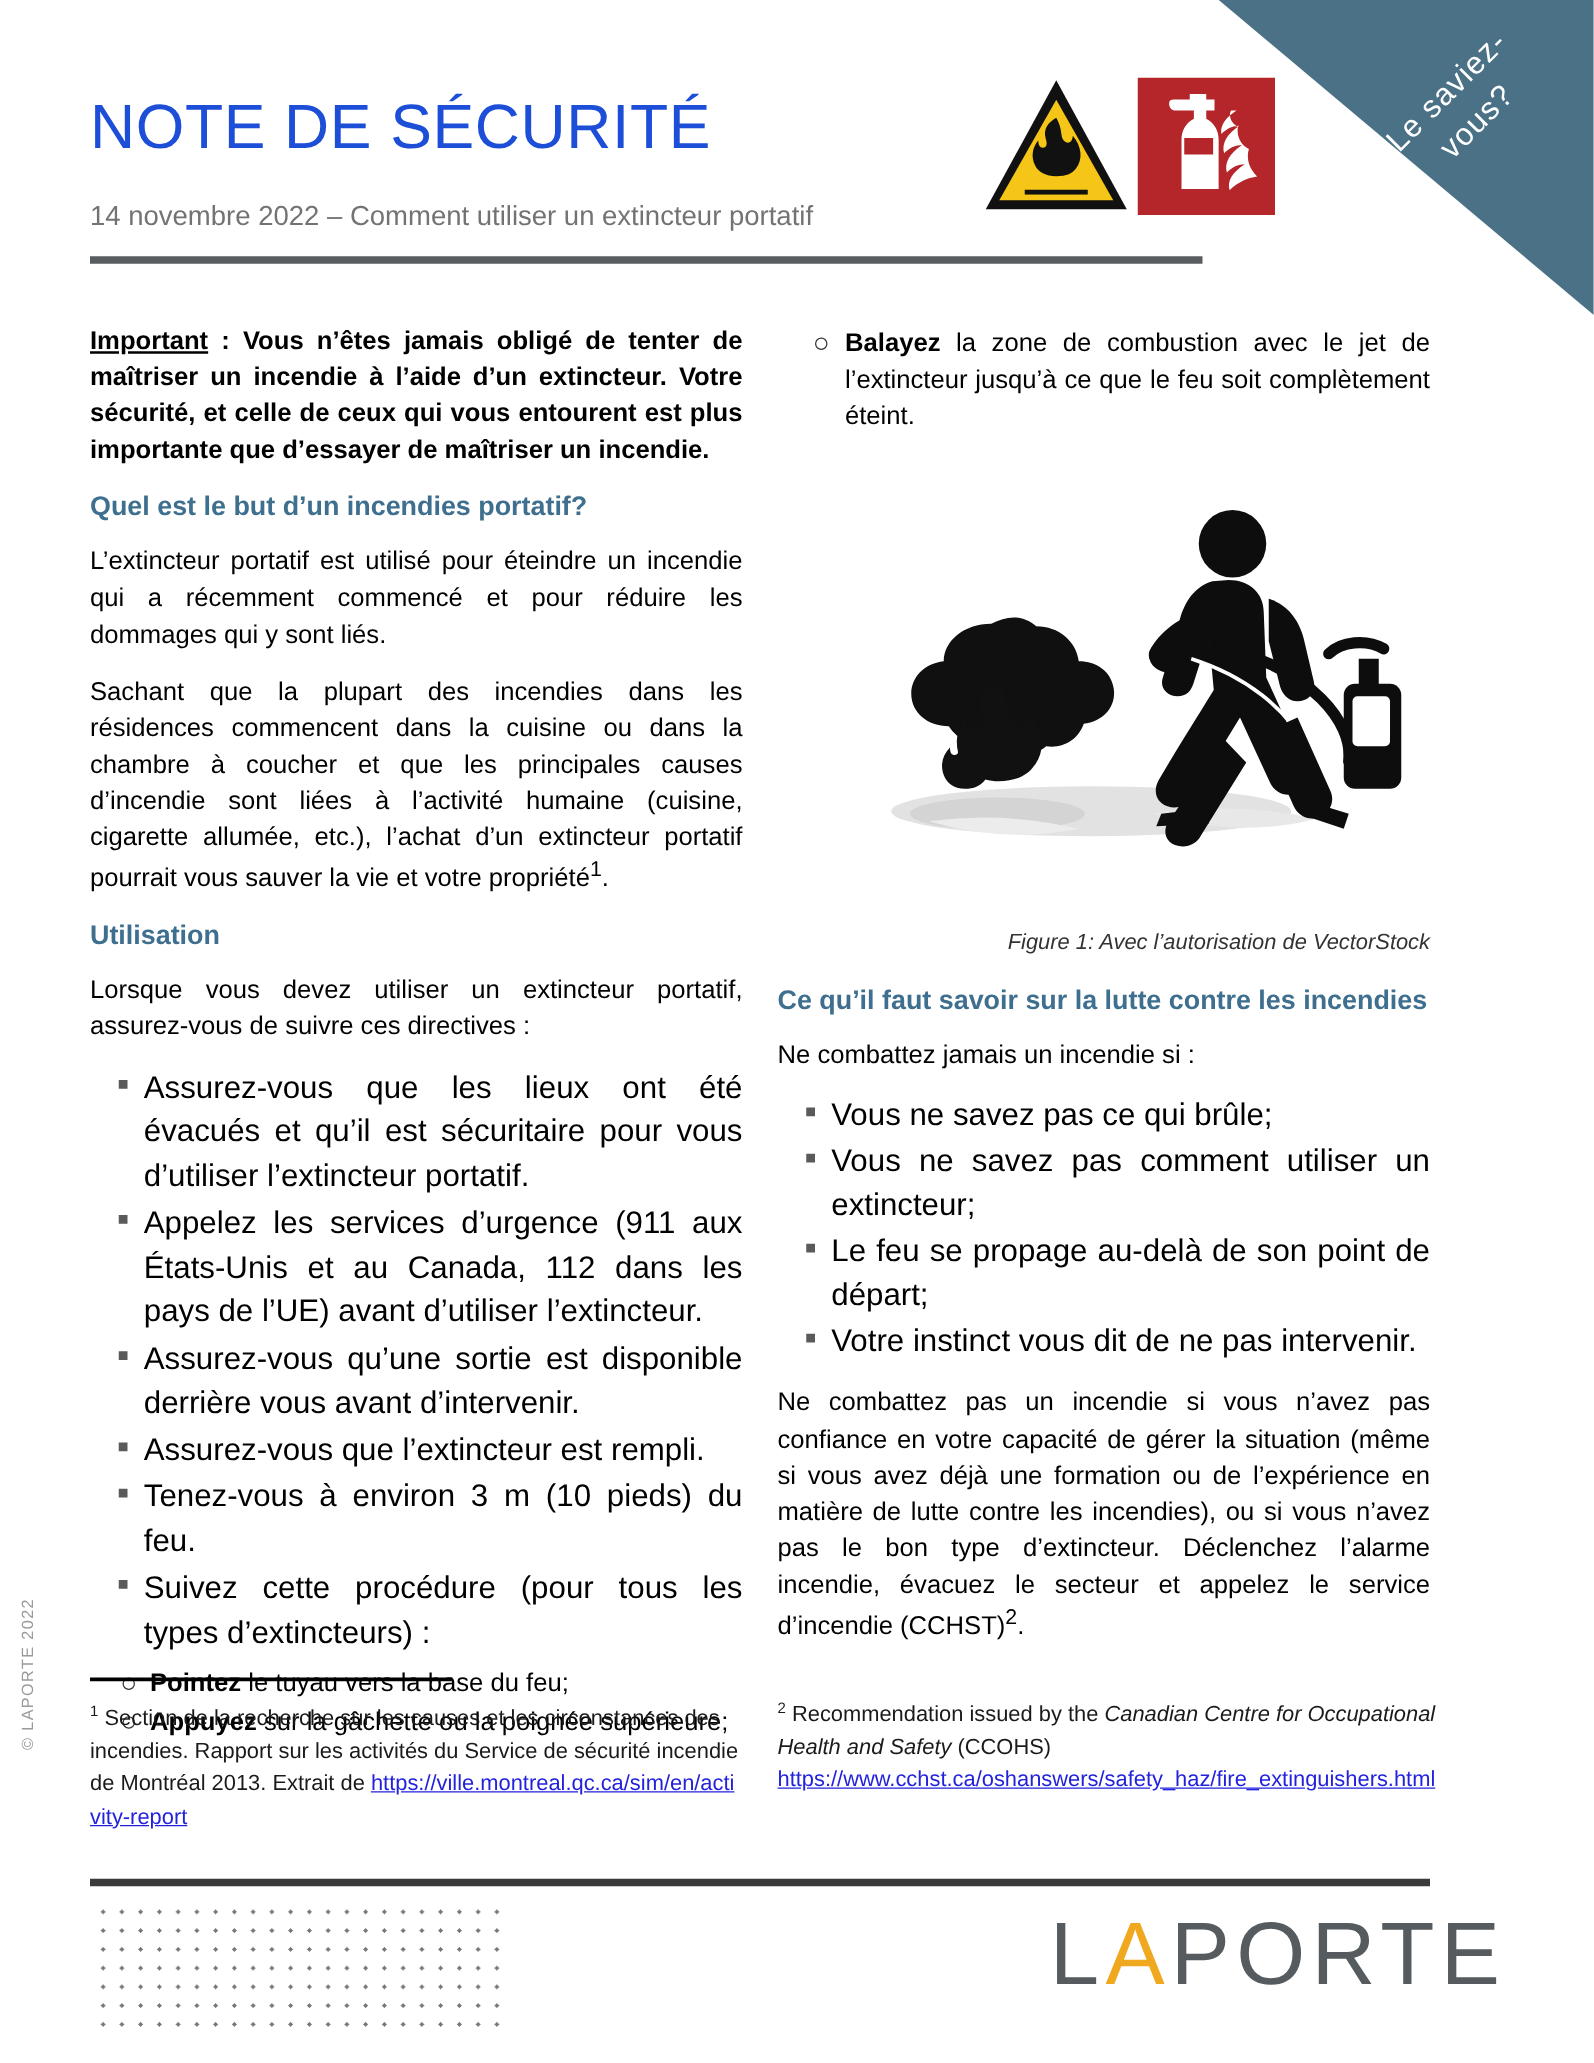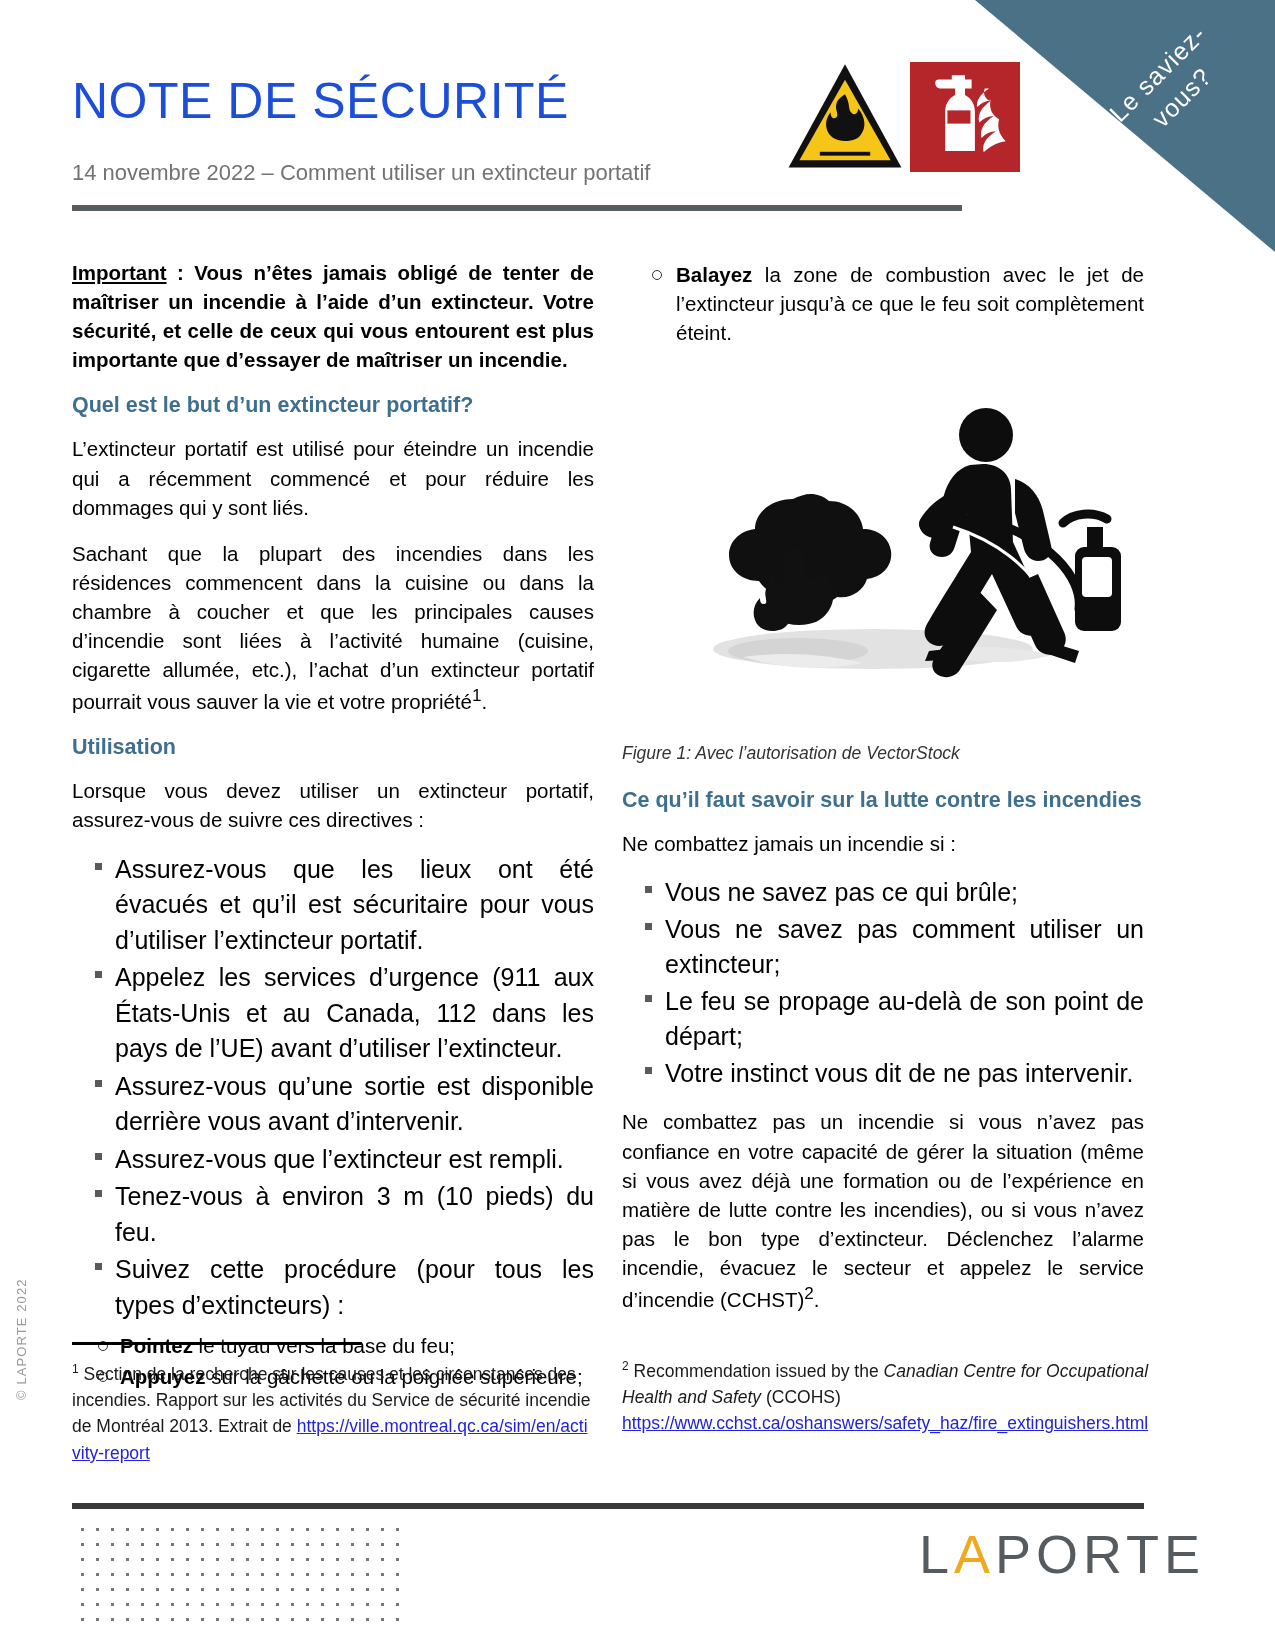--- a/index.html
+++ b/index.html
@@ -89,21 +89,21 @@
     width:8px;height:8px;border:1.6px solid #333;border-radius:50%;
   }
   ul.circ.right > li{padding-left:54px;}
   ul.circ.right > li::before{left:30px;}
   ul.sq.tight > li{margin-bottom:1px;}
   b{font-weight:bold;}
 
   
   .figure-wrap{position:relative;width:522px;height:390px;margin:4px 0 0 0;}
   .fig-caption{
-    font-size:17.5px;font-style:italic;color:#333;text-align:left;
+    font-size:17.5px;font-style:italic;color:#333;text-align:right;
     margin:2px 0 22px 0;font-family:"Liberation Sans", sans-serif;
   }
 
   
   .fn-rule{position:absolute;width:290px;height:3px;background:#000;}
   .fn-rule.l{left:72px;top:1342px;}
   .footnote{
     position:absolute;font-size:17.5px;line-height:1.5;
     font-family:"Liberation Sans", sans-serif;color:#1a1a1a;
   }
@@ -124,21 +124,21 @@
 
   
   .footer-rule{position:absolute;left:72px;top:1503px;width:1072px;height:6px;background:#3a3a3a;}
   .dots{
     position:absolute;left:75px;top:1522px;width:330px;height:100px;
     background-image:radial-gradient(#777 1.6px, transparent 1.7px);
     background-size:15px 15px;
   }
   .logo{
     position:absolute;right:70px;top:1523px;
-    font-size:54px;letter-spacing:5px;color:#555b5e;font-weight:400;
+    font-size:71px;letter-spacing:5px;color:#555b5e;font-weight:400;
     font-family:"Liberation Sans", sans-serif;
   }
   .logo .a-accent{color:#f0a81e;}
 </style>
 </head>
 <body>
 
 <div class="page">
 
   <div class="corner-banner">
@@ -162,21 +162,21 @@
     <rect x="0" y="0" width="100" height="100" fill="#b5262b"></rect>
     <path d="M28 16 h10 v-4 h12 v4 h6 v8 h-6 v6 c6 3 9 9 9 15 v36 h-27 v-36 c0 -6 3 -12 9 -15 v-6 h-13 c-3 0 -5 -2 -5 -5 c0 -3 2 -3 5 -3 z" fill="#fff"></path>
     <rect x="34" y="44" width="21" height="12" fill="#b5262b"></rect>
     <path d="M72 24 c-8 5 -12 11 -11 17 c4 -4 8 -6 13 -6 c-9 6 -13 13 -11 20 c4 -4 8 -6 13 -6 c-9 6 -13 13 -11 20 c4 -4 8 -6 13 -6 c-9 6 -13 12 -11 19 c6 -6 13 -9 20 -10 c-6 -6 -8 -13 -6 -20 c-6 -3 -9 -9 -8 -16 c-5 -3 -7 -8 -5 -12 z" fill="#fff"></path>
   </svg>
 
   <div class="col col-left">
 
     <p class="body intro"><span class="u">Important</span><span> : Vous n’êtes jamais obligé de tenter de maîtriser un incendie à l’aide d’un extincteur. Votre sécurité, et celle de ceux qui vous entourent est plus importante que d’essayer de maîtriser un incendie.</span></p>
 
-    <h2 class="sec">Quel est le but d’un extincteur portatif?</h2>
+    <h2 class="sec">Quel est le but d’un incendies portatif?</h2>
 
     <p class="body">L’extincteur portatif est utilisé pour éteindre un incendie qui a récemment commencé et pour réduire les dommages qui y sont liés.</p>
 
     <p class="body"><span>Sachant que la plupart des incendies dans les résidences commencent dans la cuisine ou dans la chambre à coucher et que les principales causes d’incendie sont liées à l’activité humaine (cuisine, cigarette allumée, etc.), l’achat d’un extincteur portatif pourrait vous sauver la vie et votre propriété</span><sup>1</sup><span>.</span></p>
 
     <h2 class="sec">Utilisation</h2>
 
     <p class="body">Lorsque vous devez utiliser un extincteur portatif, assurez-vous de suivre ces directives :</p>
 
     <ul class="sq">

